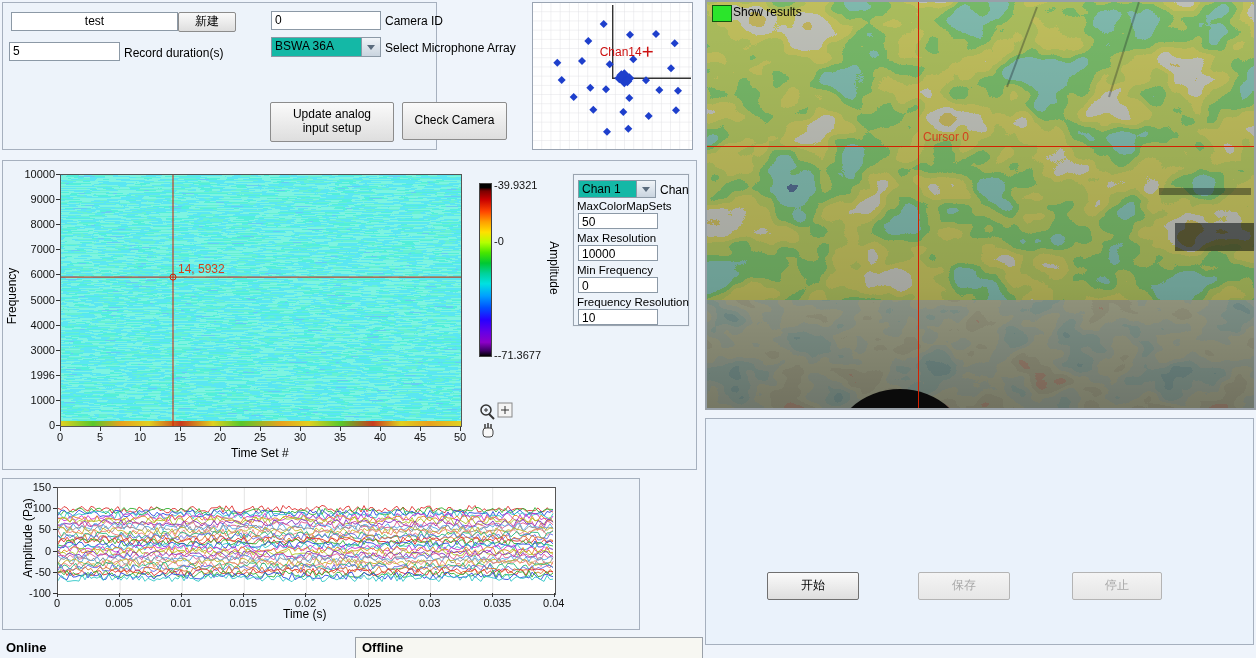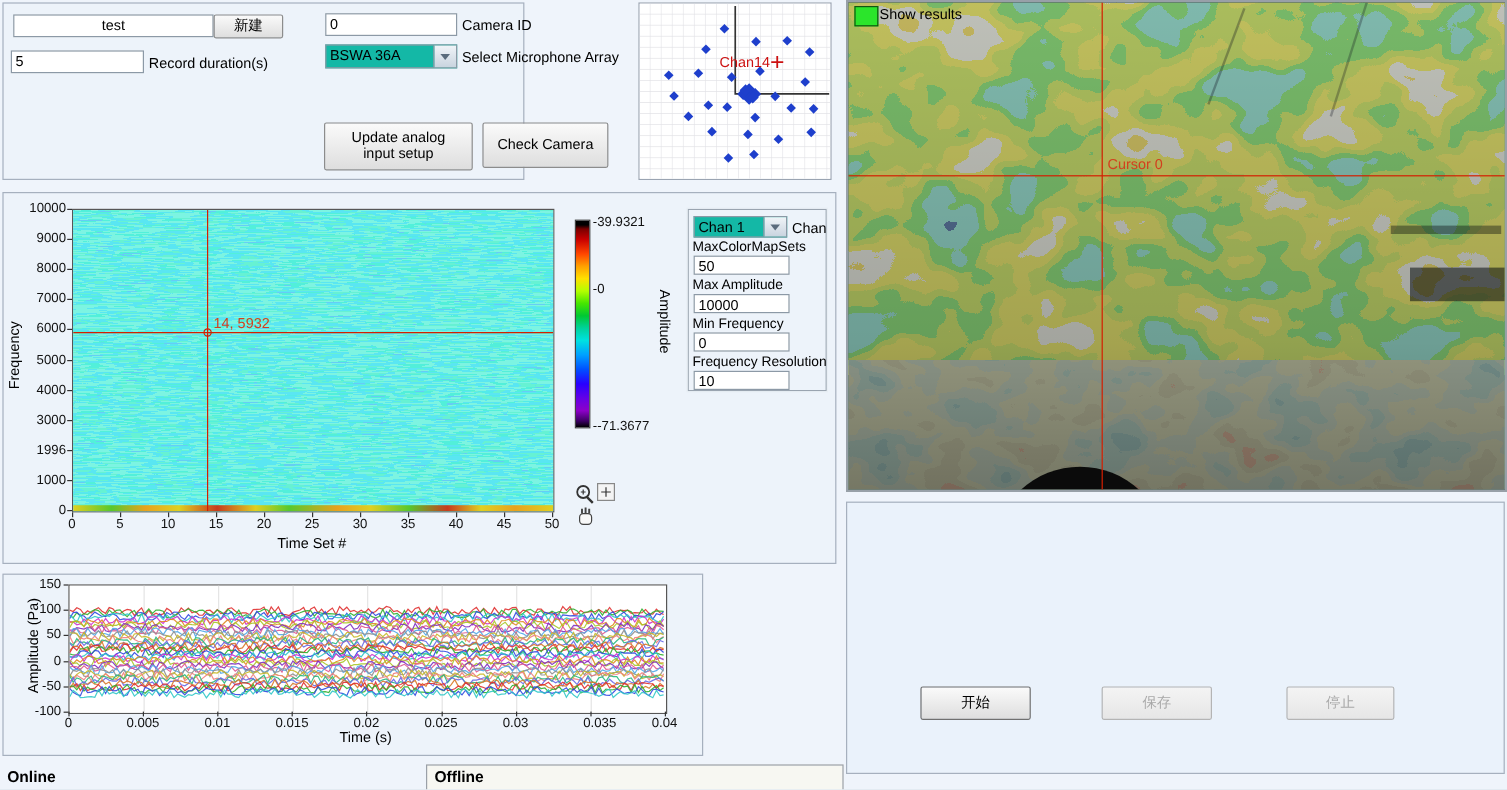--- a/index.html
+++ b/index.html
@@ -240,21 +240,21 @@
     <div class="vtext-down" style="left:516px;top:100px;width:70px;text-align:center;">Amplitude</div>
 
     <div class="cluster" style="left:570px;top:13px;width:114px;height:150px;">
       <div class="combo" style="left:4px;top:5px;width:78px;height:18px;">
         <div class="val">Chan 1</div>
         <div class="arrow"></div>
       </div>
       <div class="lbl" style="left:86px;top:8px;">Chan</div>
       <div class="lbl" style="left:3px;top:25px;font-size:11.5px;">MaxColorMapSets</div>
       <div class="tfield" style="left:4px;top:38px;width:80px;height:16px;">50</div>
-      <div class="lbl" style="left:3px;top:57px;font-size:11.5px;">Max Amplitude</div>
+      <div class="lbl" style="left:3px;top:57px;font-size:11.5px;">Max Resolution</div>
       <div class="tfield" style="left:4px;top:70px;width:80px;height:16px;">10000</div>
       <div class="lbl" style="left:3px;top:89px;font-size:11.5px;">Min Frequency</div>
       <div class="tfield" style="left:4px;top:102px;width:80px;height:16px;">0</div>
       <div class="lbl" style="left:3px;top:121px;font-size:11.5px;">Frequency Resolution</div>
       <div class="tfield" style="left:4px;top:134px;width:80px;height:16px;">10</div>
     </div>
 
     <svg style="position:absolute;left:473px;top:240px;" width="40" height="42">
       <g>
         <circle cx="10" cy="9" r="5" fill="none" stroke="#333" stroke-width="1.5"></circle>
@@ -269,21 +269,21 @@
       </g>
       <g>
         <rect x="7" y="27" width="10" height="9" rx="3" fill="#F8F8F8" stroke="#444"></rect>
         <line x1="9" y1="27" x2="9" y2="23" stroke="#444" stroke-width="1.6"></line>
         <line x1="12" y1="27" x2="12" y2="22" stroke="#444" stroke-width="1.6"></line>
         <line x1="15" y1="27" x2="15" y2="23" stroke="#444" stroke-width="1.6"></line>
       </g>
     </svg>
   </div>
 
-  <div class="panel" style="left:2px;top:478px;width:584px;height:152px;">
+  <div class="panel" style="left:2px;top:478px;width:638px;height:152px;">
     <div class="plotframe" style="left:54px;top:8px;width:499px;height:108px;">
       <svg id="wavesvg" width="497" height="106">
           <rect width="497" height="106" fill="#fff"></rect>
           <line x1="62.1" y1="0" x2="62.1" y2="106" stroke="#E4E4E4"></line>
           <line x1="124.2" y1="0" x2="124.2" y2="106" stroke="#E4E4E4"></line>
           <line x1="186.3" y1="0" x2="186.3" y2="106" stroke="#E4E4E4"></line>
           <line x1="248.4" y1="0" x2="248.4" y2="106" stroke="#E4E4E4"></line>
           <line x1="310.5" y1="0" x2="310.5" y2="106" stroke="#E4E4E4"></line>
           <line x1="372.6" y1="0" x2="372.6" y2="106" stroke="#E4E4E4"></line>
           <line x1="434.7" y1="0" x2="434.7" y2="106" stroke="#E4E4E4"></line>
@@ -347,21 +347,21 @@
         <div class="tick" style="left: 160.2px; top: 118px; width: 36px; text-align: center;">0.01</div>
         <div style="position: absolute; left: 178.2px; top: 114px; width: 1px; height: 4px; background: rgb(51, 51, 51);"></div>
         <div class="tick" style="left: 222.3px; top: 118px; width: 36px; text-align: center;">0.015</div>
         <div style="position: absolute; left: 240.3px; top: 114px; width: 1px; height: 4px; background: rgb(51, 51, 51);"></div>
         <div class="tick" style="left: 284.4px; top: 118px; width: 36px; text-align: center;">0.02</div>
         <div style="position: absolute; left: 302.4px; top: 114px; width: 1px; height: 4px; background: rgb(51, 51, 51);"></div>
         <div class="tick" style="left: 346.5px; top: 118px; width: 36px; text-align: center;">0.025</div>
         <div style="position: absolute; left: 364.5px; top: 114px; width: 1px; height: 4px; background: rgb(51, 51, 51);"></div>
         <div class="tick" style="left: 408.6px; top: 118px; width: 36px; text-align: center;">0.03</div>
         <div style="position: absolute; left: 426.6px; top: 114px; width: 1px; height: 4px; background: rgb(51, 51, 51);"></div>
-        <div class="tick" style="left: 483px; top: 118px; width: 36px; text-align: left;">0.035</div>
+        <div class="tick" style="left: 472px; top: 118px; width: 36px; text-align: right;">0.035</div>
         <div style="position: absolute; left: 488.7px; top: 114px; width: 1px; height: 4px; background: rgb(51, 51, 51);"></div>
         <div class="tick" style="left: 532.8px; top: 118px; width: 36px; text-align: center;">0.04</div>
         <div style="position: absolute; left: 550.8px; top: 114px; width: 1px; height: 4px; background: rgb(51, 51, 51);"></div>
       </div>
     <div class="vtext-up" style="left:-20px;top:52px;width:90px;text-align:center;">Amplitude (Pa)</div>
     <div class="lbl" style="left:280px;top:128px;">Time (s)</div>
   </div>
 
   <div class="panel" style="left:705px;top:418px;width:549px;height:227px;background:#EAF2FB;">
     <div class="btn" style="left:61px;top:153px;width:92px;height:28px;border-color:#707070;">开始</div>

